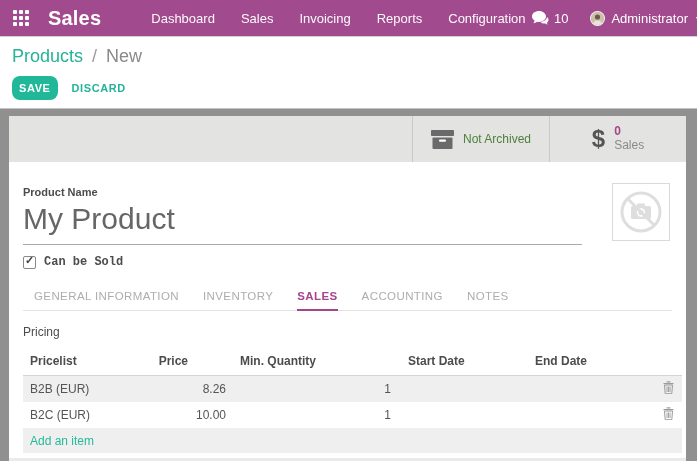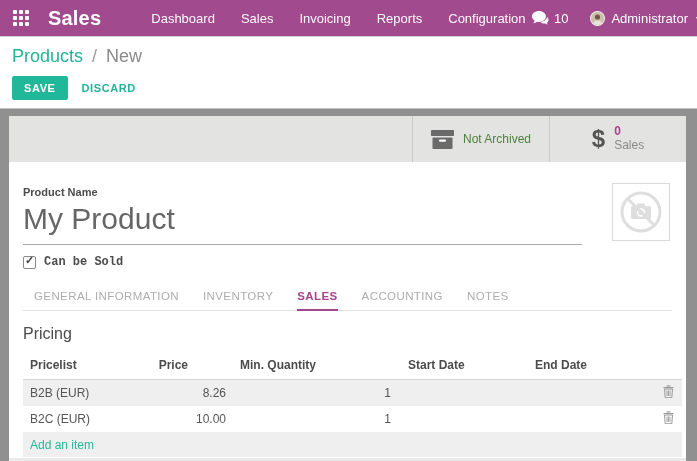--- a/index.html
+++ b/index.html
@@ -31,21 +31,21 @@
     background:#cbbfae; border:1px solid rgba(255,255,255,0.85); flex:0 0 auto; }
   .caret { font-size:10px; margin-left:2px; margin-right:-4px; }
 
   
   .cpanel { height:93px; background:#fff; padding:10px 0 0 12px; }
   .breadcrumb { font-size:18px; color:#8a8a8a; }
   .breadcrumb .bc-link { color:#24b398; cursor:pointer; }
   .bc-sep { margin:0 4px; color:#9b9b9b; }
   .btn-row { margin-top:9px; display:flex; align-items:center; }
   .btn-save { background:#21b799; color:#fff; border:none; font-size:11px; font-weight:bold;
-    letter-spacing:0.6px; padding:6px 12px; border-radius:2px; cursor:pointer;
+    letter-spacing:0.6px; padding:6px 7px; border-radius:8px; cursor:pointer;
     font-family:"Liberation Sans",sans-serif; }
   .btn-discard { background:none; border:none; color:#24b398; font-size:11px; font-weight:bold;
     letter-spacing:0.6px; margin-left:14px; cursor:pointer; font-family:"Liberation Sans",sans-serif; }
 
   
   .page { position:absolute; top:108px; left:0; right:0; bottom:0;
     background:#909090; border-top:1px solid #c2c2c2; }
   .sheet { position:absolute; top:7px; left:9px; right:11px; bottom:0; background:#fff; }
 
   
@@ -78,21 +78,21 @@
 
   
   .tabs { margin-top:17px; border-bottom:1px solid #e2e2e2; padding-left:11px;
     display:flex; gap:24px; }
   .tab { font-size:11.5px; letter-spacing:0.4px; color:#adadad; padding:4px 0 7px 0;
     cursor:pointer; white-space:nowrap; }
   .tab.active { color:#a5458c; font-weight:bold; border-bottom:2px solid #a5458c;
     margin-bottom:-1px; }
 
   
-  .section-title { font-size:16px; color:#4c4c4c; margin:14px 0 11px 0; font-weight:normal; }
+  .section-title { font-size:12px; color:#4c4c4c; margin:14px 0 11px 0; font-weight:normal; }
   table.pricing { width:100%; border-collapse:collapse; font-size:12px; table-layout:fixed; }
   .pricing th { font-weight:bold; color:#4c4c4c; text-align:left; padding:4px 4px 7px 4px;
     border-bottom:1px solid #d5d5d5; }
   .pricing th.col-pricelist { width:125px; padding-left:7px; }
   .pricing th.col-price { width:85px; text-align:right; padding-right:45px; }
   .pricing th.col-qty { width:165px; padding-left:7px; }
   .pricing th.col-start { width:127px; padding-left:10px; }
   .pricing th.col-end { width:127px; padding-left:10px; }
   .pricing th.col-del { width:30px; }
   .pricing td { padding:5px 7px; color:#555; height:25px; }

